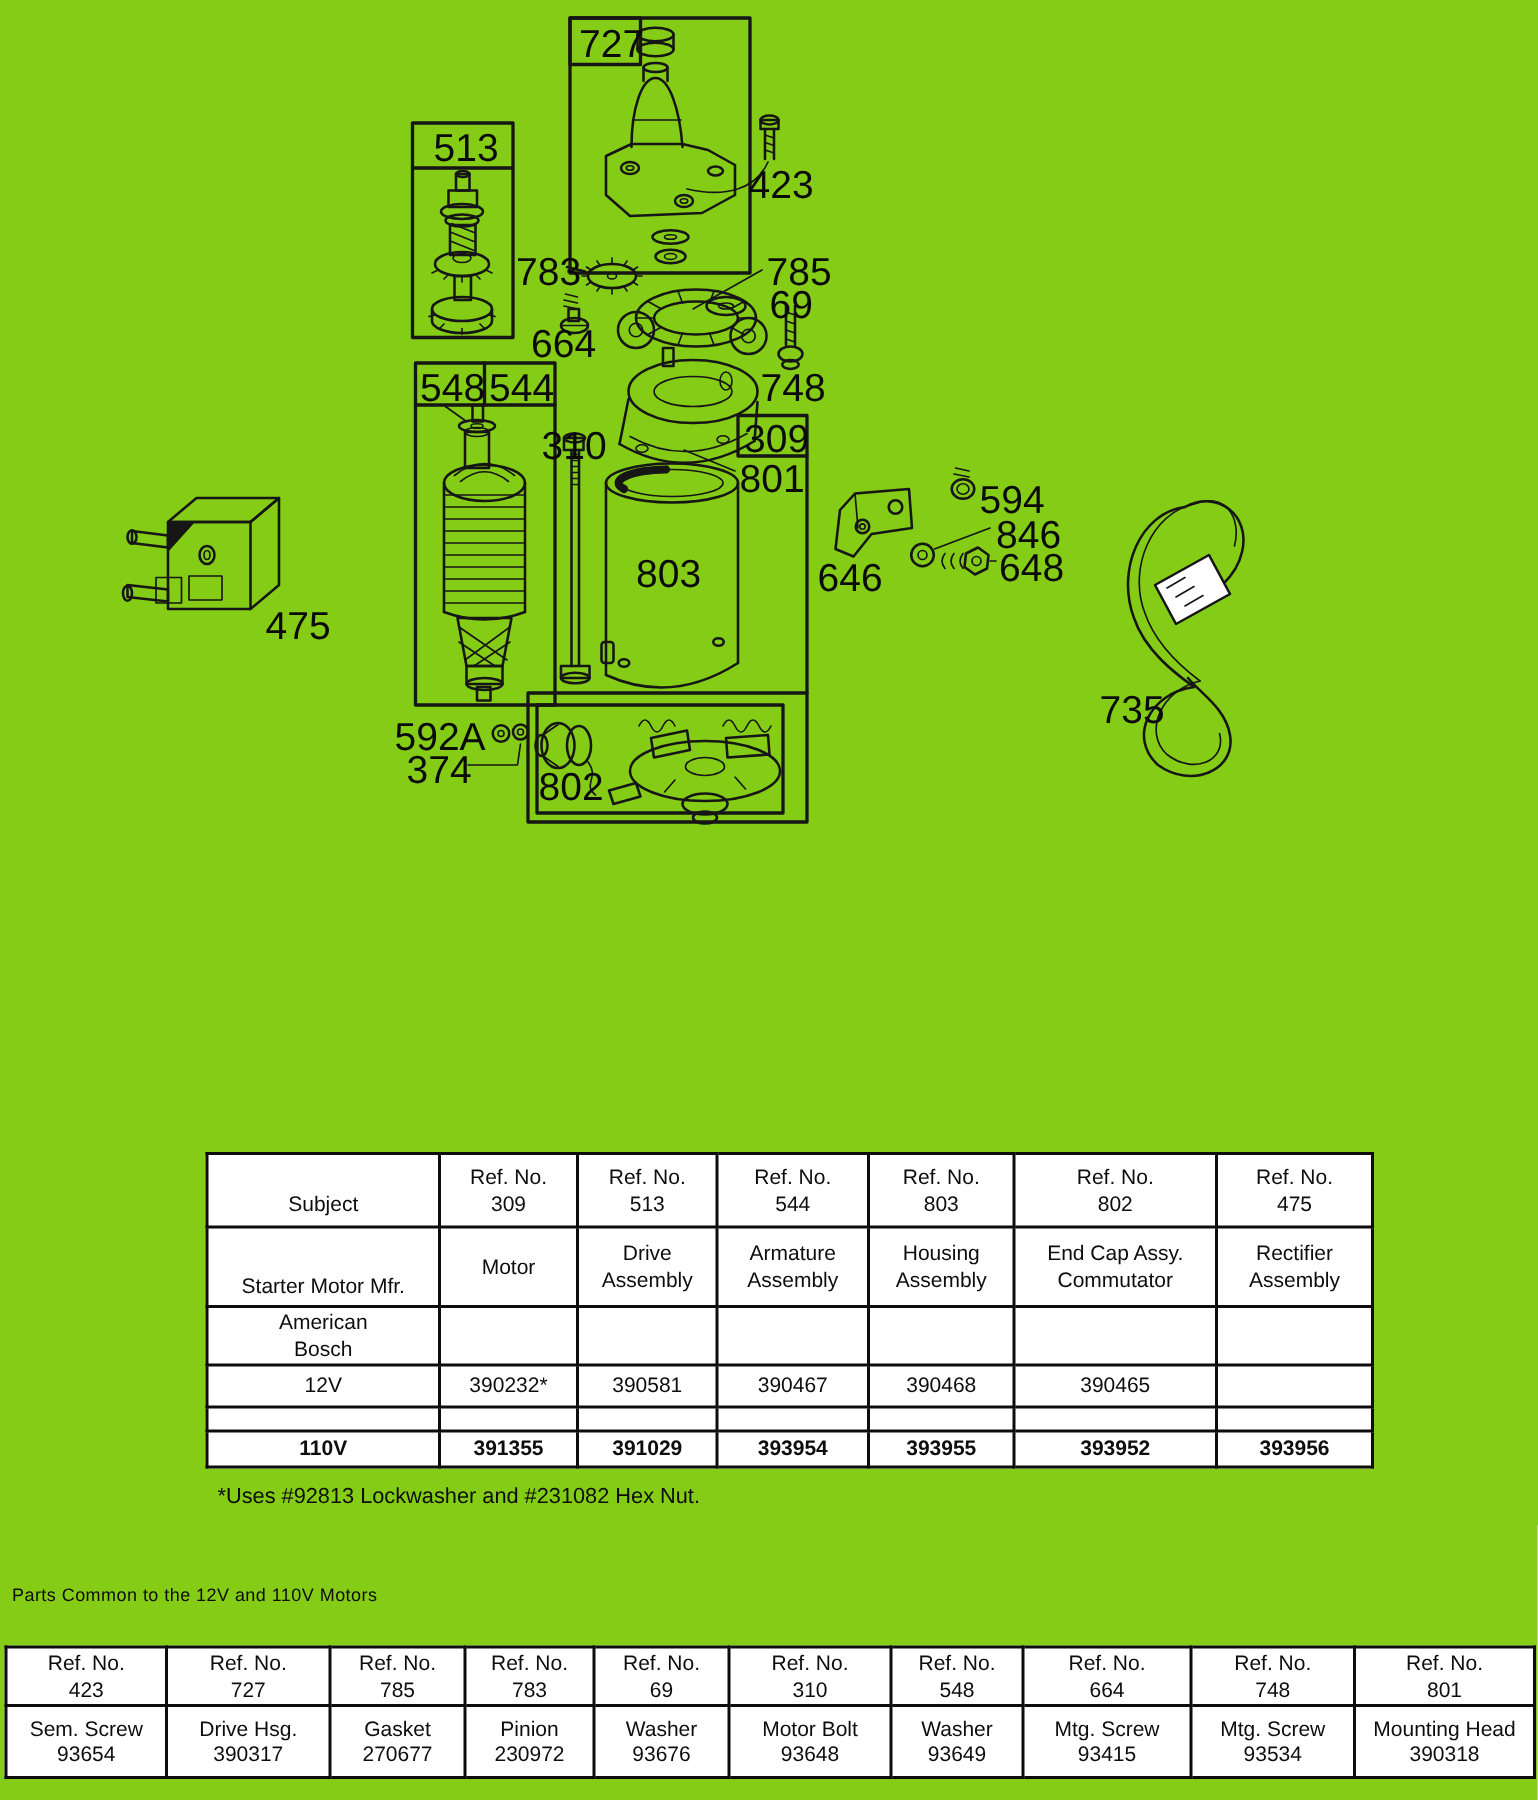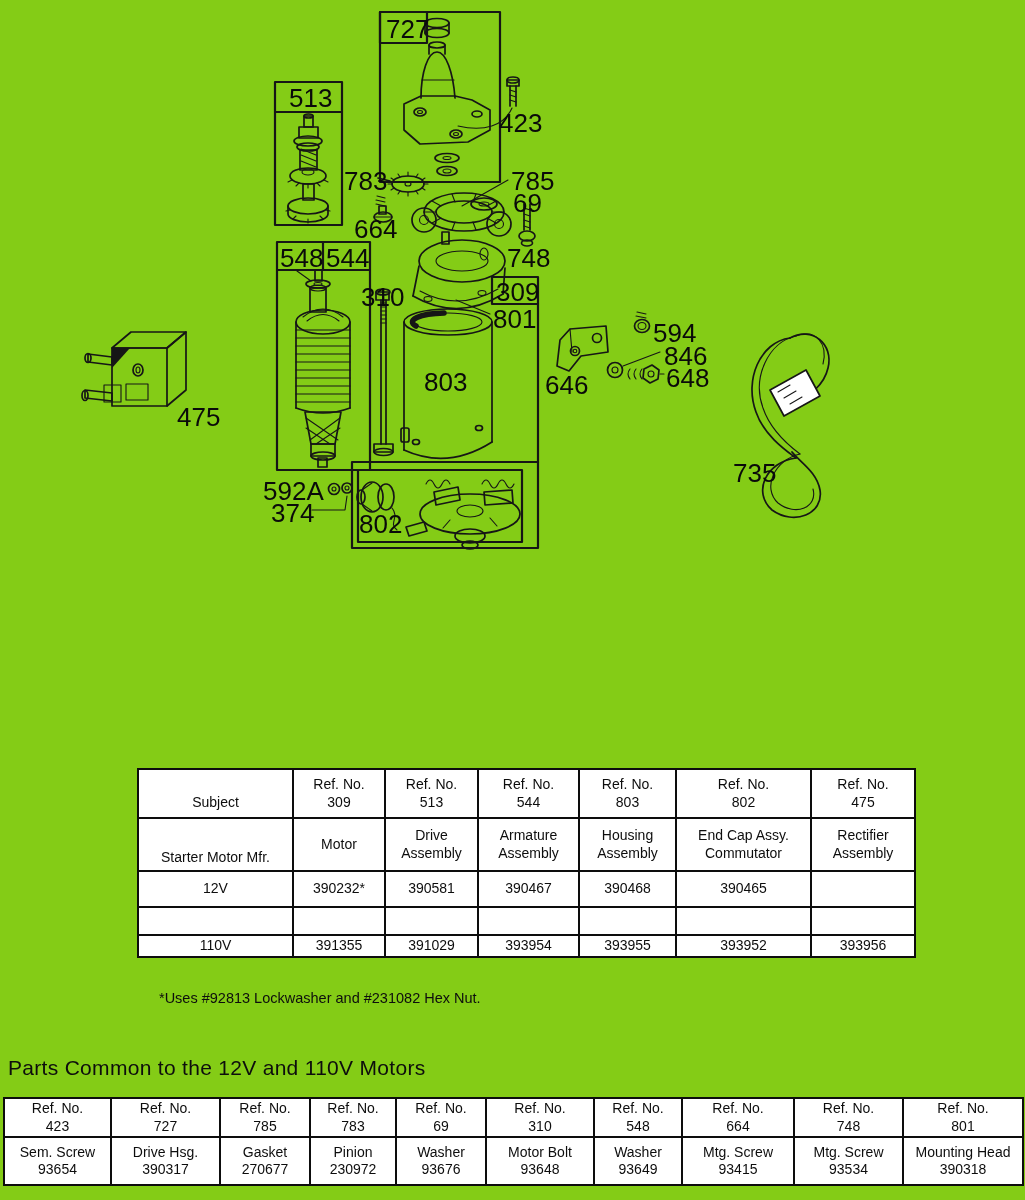--- a/index.html
+++ b/index.html
@@ -34,22 +34,22 @@
   #motor-table tr:nth-child(2)>* { height:46px; }
   #motor-table tr:nth-child(3)>* { height:32px; }
   #motor-table tr:nth-child(4)>* { height:24px; }
   #motor-table tr:nth-child(5)>* { height:12px; }
   #motor-table tr:nth-child(6)>* { height:20px;font-weight:bold; }
   #motor-table tr:nth-child(1) th:first-child { vertical-align:bottom; padding-bottom:6px; }
   #motor-table tr:nth-child(2) td:first-child { vertical-align:bottom; padding-bottom:4px;margin-top:24px; }
   #common-table { position:absolute; left:3px; top:1097px; width:1019px; }
   #common-table tr:nth-child(1)>* { height:33px; }
   #common-table tr:nth-child(2)>* { height:44px; }
-  .footnote { position:absolute; left:145px; top:990px; font-size:14.5px;margin-left:14px; }
-  .section-heading { position:absolute; left:8px; top:1056px; font-size:21px; letter-spacing:0.3px; }
+  .footnote { position:absolute; left:145px; top:990px; font-size:14.5px; }
+  .section-heading { position:absolute; left:8px; top:1056px; font-size:12px; letter-spacing:0.3px; }
 </style>
 </head>
 <body>
 
 <div class="page">
 
   <div class="diagram">
     <svg id="art" width="1025" height="560" viewBox="0 0 1025 560">
 
       <g>
@@ -346,20 +346,30 @@
           <td>Armature
 Assembly</td>
           <td>Housing
 Assembly</td>
           <td>End Cap Assy.
 Commutator</td>
           <td>Rectifier
 Assembly</td>
         </tr>
         <tr>
+          <td>American
+Bosch</td>
+          <td></td>
+          <td></td>
+          <td></td>
+          <td></td>
+          <td></td>
+          <td></td>
+        </tr>
+        <tr>
           <td>12V</td>
           <td>390232*</td>
           <td>390581</td>
           <td>390467</td>
           <td>390468</td>
           <td>390465</td>
           <td></td>
         </tr>
         <tr>
           <td></td>

